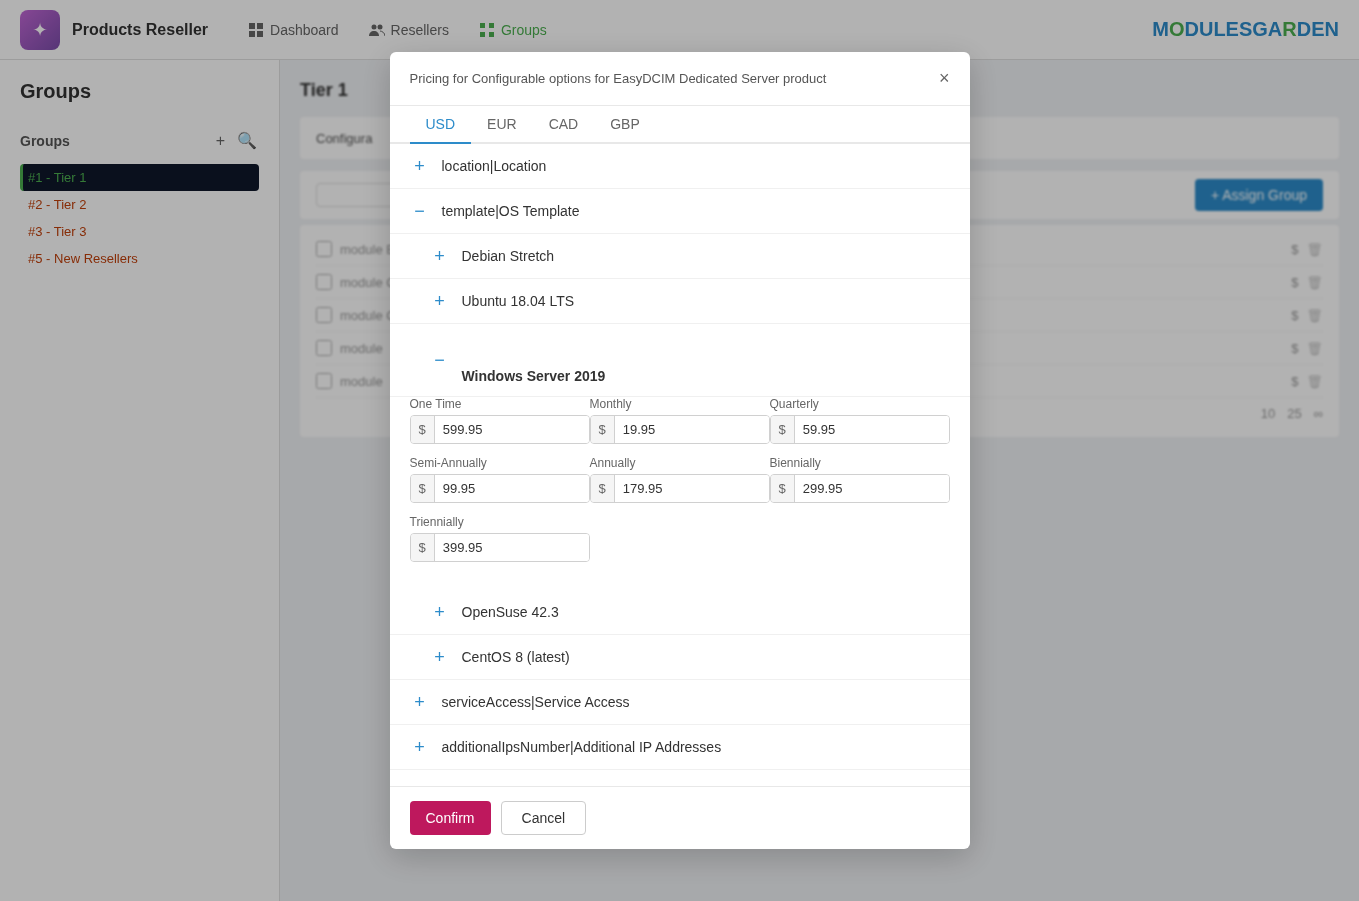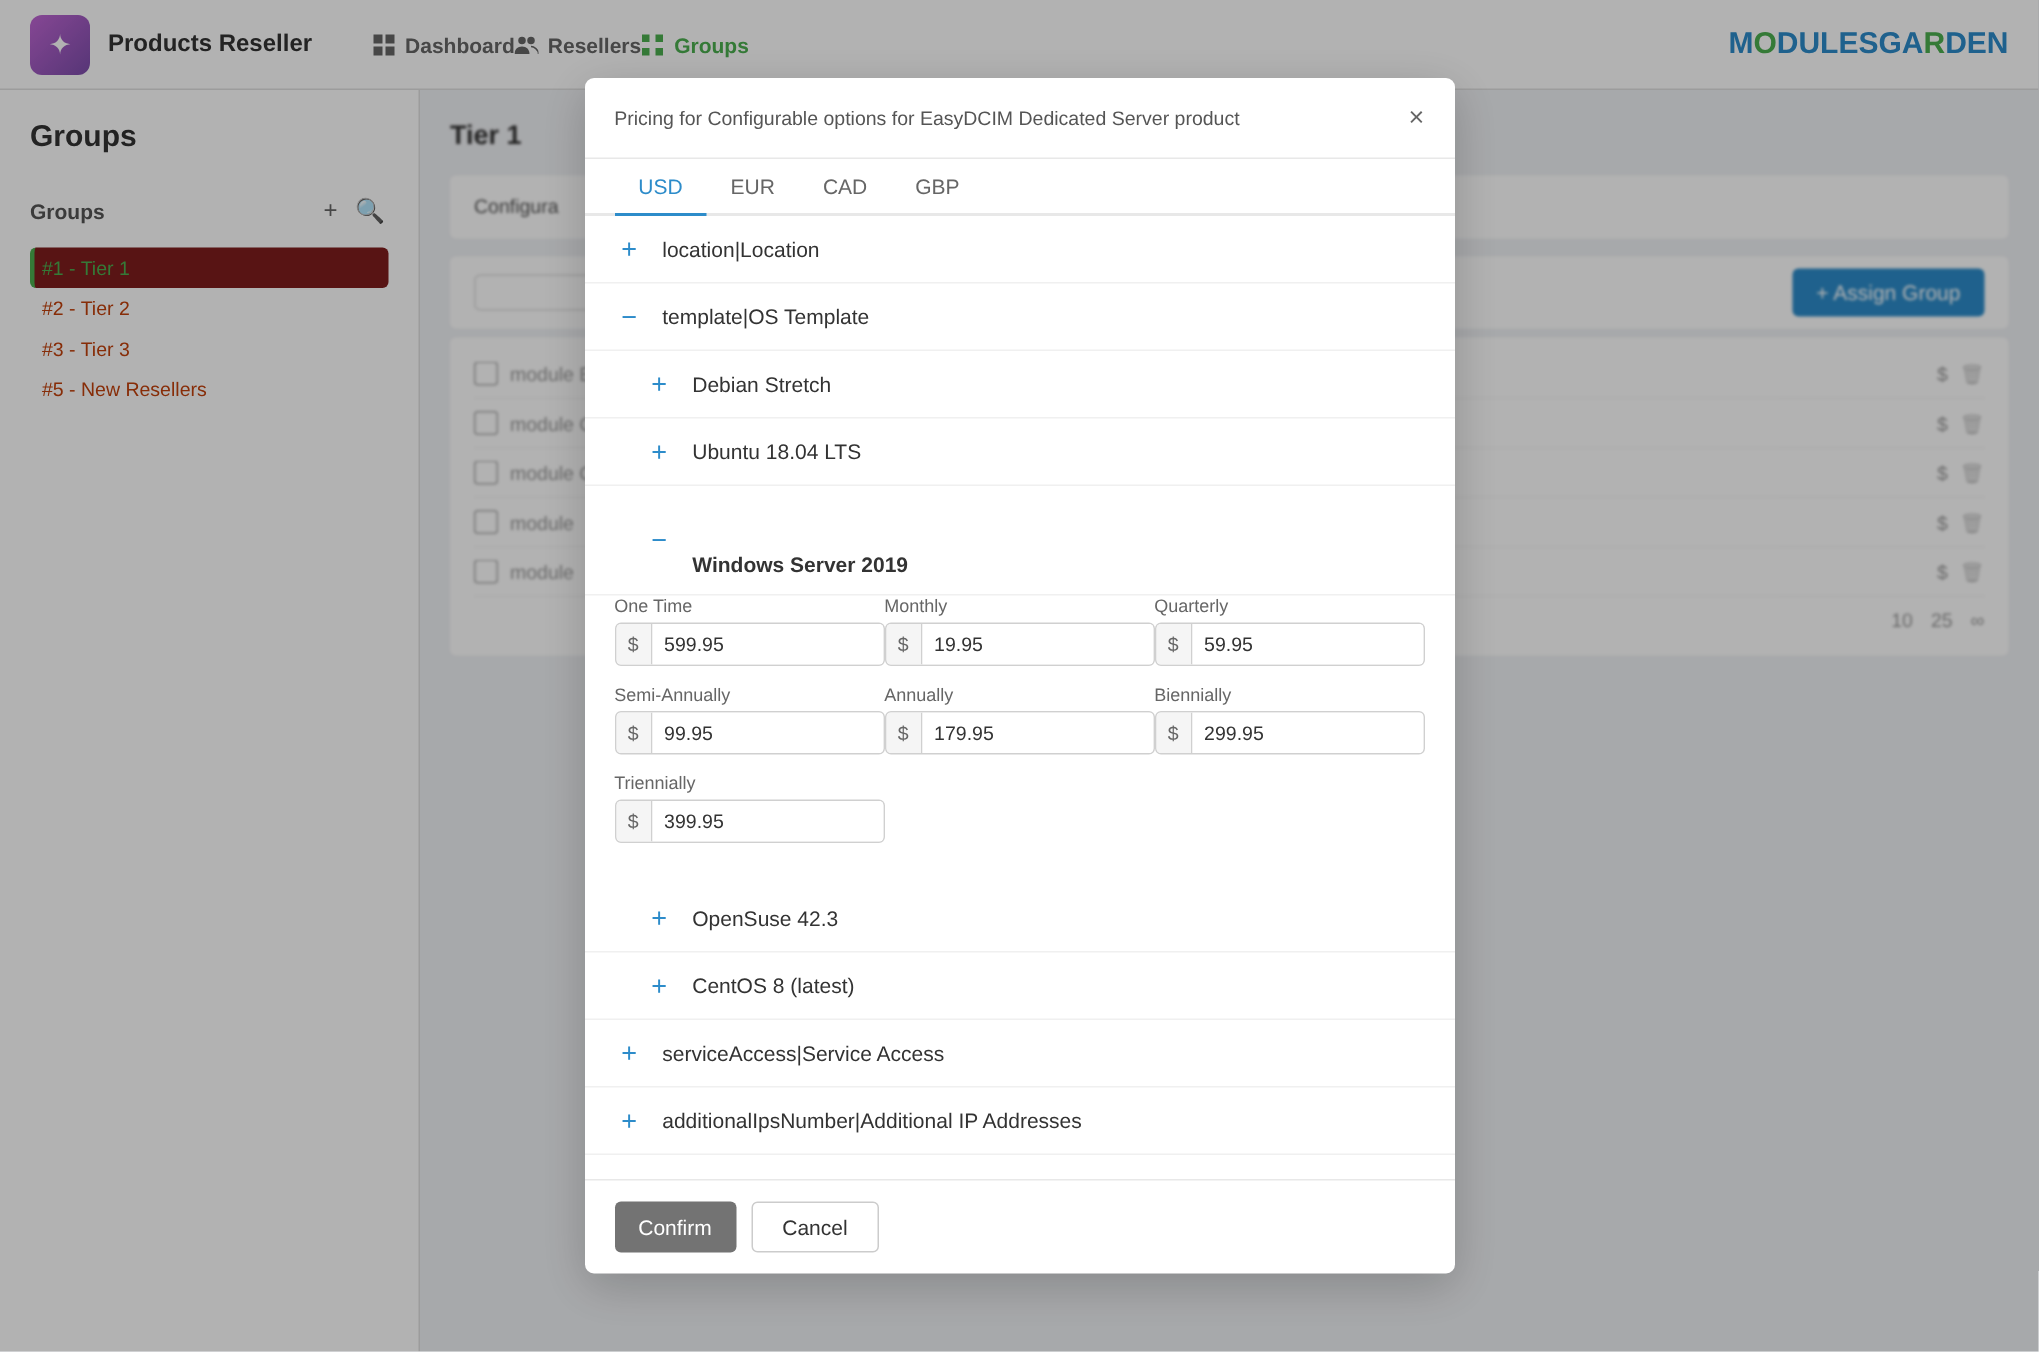--- a/index.html
+++ b/index.html
@@ -23,40 +23,40 @@
       margin-right: 40px;
     }
     .nav-logo-icon {
       width: 40px; height: 40px;
       background: linear-gradient(135deg, #c066d4, #7c4daa);
       border-radius: 8px;
       display: flex; align-items: center; justify-content: center;
       color: white; font-size: 18px;
     }
     .nav-logo-text { font-size: 16px; font-weight: 600; color: #333; }
-    .nav-items { display: flex; align-items: flex-end; flex: 1; font-weight: bold; }
+    .nav-items { display: flex; align-items: flex-end; gap: 30px; flex: 1; }
     .nav-item { display: flex; align-items: center; gap: 6px; color: #666; font-size: 14px; cursor: pointer; }
     .nav-item.active { color: #4caf50; }
     .nav-item svg { width: 16px; height: 16px; }
     .modules-garden-logo { margin-left: auto; font-size: 20px; font-weight: 700; color: #2d8cca; }
     .modules-garden-logo span { color: #4caf50; }
 
     
     .page-body { display: flex; height: calc(901px - 60px); }
 
     
     .sidebar { width: 280px; background: #fff; border-right: 1px solid #e0e0e0; padding: 20px 0; }
     .sidebar-title { padding: 0 20px 16px; font-size: 20px; font-weight: 600; color: #333; }
     .sidebar-section { padding: 10px 20px; }
     .sidebar-section-header { display: flex; align-items: center; justify-content: space-between; margin-bottom: 12px; }
     .sidebar-section-title { font-size: 14px; font-weight: 600; color: #555; }
     .sidebar-section-actions { display: flex; gap: 8px; }
     .sidebar-btn { background: none; border: none; cursor: pointer; color: #666; font-size: 16px; padding: 2px; }
     .sidebar-item { padding: 6px 8px; cursor: pointer; border-radius: 4px; font-size: 13px; color: #c2410c; }
-    .sidebar-item.active { color: #4caf50; border-left: 3px solid #4caf50; padding-left: 5px; background: #7f1d1d; }
+    .sidebar-item.active { color: #4caf50; border-left: 3px solid #4caf50; padding-left: 5px; background: #0f172a; }
 
     
     .main-content { flex: 1; padding: 20px; overflow: auto; }
     .content-header { font-size: 18px; font-weight: 600; color: #333; margin-bottom: 16px; }
 
     
     .assign-group-btn {
       background: #2d8cca; color: #fff; border: none; border-radius: 4px;
       padding: 8px 16px; font-size: 14px; cursor: pointer;
       display: flex; align-items: center; gap: 6px;
@@ -138,21 +138,21 @@
       font-size: 13px; color: #333;
     }
 
     
     .modal-footer {
       padding: 14px 20px;
       border-top: 1px solid #e8e8e8;
       display: flex; gap: 10px;
     }
     .btn-confirm {
-      background: #737373; color: #fff; border: none; border-radius: 4px;
+      background: #be185d; color: #fff; border: none; border-radius: 4px;
       padding: 8px 16px; font-size: 14px; cursor: pointer;
     }
     .btn-cancel {
       background: #fff; color: #333; border: 1px solid #ccc; border-radius: 4px;
       padding: 8px 20px; font-size: 14px; cursor: pointer;
     }
 
     .table-row-bg {
       display: flex; align-items: center; padding: 8px 0;
       border-bottom: 1px solid #f0f0f0; opacity: 0.6; font-size: 13px; color: #555;

